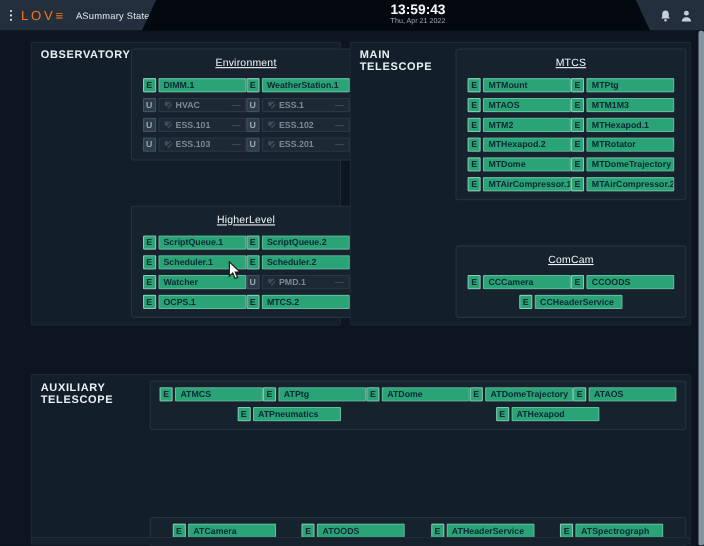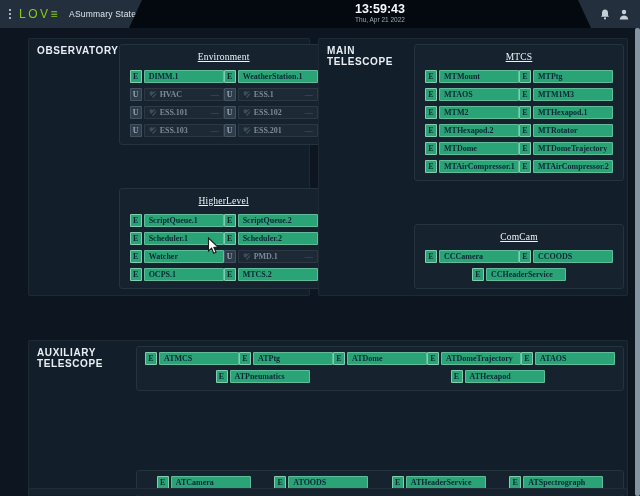--- a/index.html
+++ b/index.html
@@ -7,21 +7,21 @@
               font-family:"Liberation Sans", sans-serif; }
   .page { position:relative; width:640px; height:496px; background:#0d1620; }
 
   
   .navbar { position:relative; height:28px; background:#04090f; }
   .nav-tab-left { position:absolute; left:0; top:0; height:28px; width:142px;
     background:#232f3c; clip-path:polygon(0 0,100% 0,calc(100% - 13px) 100%,0 100%);
     display:flex; align-items:center; gap:6px; padding-left:7px; }
   .kebab { display:flex; flex-direction:column; gap:2px; padding:3px 2px; cursor:pointer; }
   .kebab i { width:2px; height:2px; border-radius:50%; background:#dbe3e9; display:block; }
-  .logo { font-size:12px; font-weight:400; letter-spacing:2.5px; color:#84cc16; white-space:nowrap; }
+  .logo { font-size:12px; font-weight:400; letter-spacing:2.5px; color:#f97316; white-space:nowrap; }
   .nav-sep { width:1px; height:12px; background:#8b99a4; margin-left:-3px; }
   .nav-view-title { font-size:8.5px; color:#dee7ed; white-space:nowrap; letter-spacing:0.2px; }
   .nav-clock { position:absolute; left:336px; top:2px; width:88px; text-align:center; }
   .nav-time { font-size:12.5px; font-weight:bold; color:#f4f8fa; line-height:14px; }
   .nav-date { font-size:6.5px; color:#9aa8b4; line-height:8px; }
   .nav-tab-right { position:absolute; right:0; top:0; height:28px; width:62px;
     background:#232f3c; clip-path:polygon(0 0,100% 0,100% 100%,13px 100%);
     display:flex; align-items:center; justify-content:flex-end; gap:9px; padding-right:11px; }
   .nav-icon { display:inline-flex; cursor:pointer; }
 
@@ -34,21 +34,21 @@
     border:1px solid #c7d2da; border-radius:3px; padding:2px 9px 3px; cursor:pointer;
     font-family:"Liberation Sans", sans-serif; }
 
   .groups { display:grid; grid-template-columns:282px 1fr; gap:8px; margin-top:6px; }
   .group-panel { background:#121e29; border:1px solid rgba(255,255,255,0.05);
     border-radius:2px; padding:5px 3px 6px; display:flex; flex-direction:row; }
   .group-panel.h-main { height:258px; }
   .group-panel.h-aux  { height:164px; grid-column:1 / -1;margin-top:36px; }
   .group-title { font-size:10px; font-weight:bold; letter-spacing:0.6px;
     color:#e9eff4; margin:1px 0 5px 5px; }
-  .sections { flex:1; display:flex; flex-direction:column; justify-content:space-between; gap:16px;font-family:Liberation Serif, serif; }
+  .sections { flex:1; display:flex; flex-direction:column; justify-content:space-between; gap:16px; }
   .section-box { background:#16232e; border:1px solid #24343f; border-radius:3px;
     padding:5px 8px 7px; }
   .section-title { text-align:center; font-size:9.5px; color:#f0f4f7;
     text-decoration:underline; margin:2px 0 8px; letter-spacing:0.2px; }
   .row { margin-bottom:5px; }
   .row:last-child { margin-bottom:0; }
   .row.two-col { display:grid; grid-template-columns:1fr 1fr; padding:0 2px; }
   .row.center { display:flex; justify-content:center; }
   .row.flow { display:flex; justify-content:space-around; }
 

